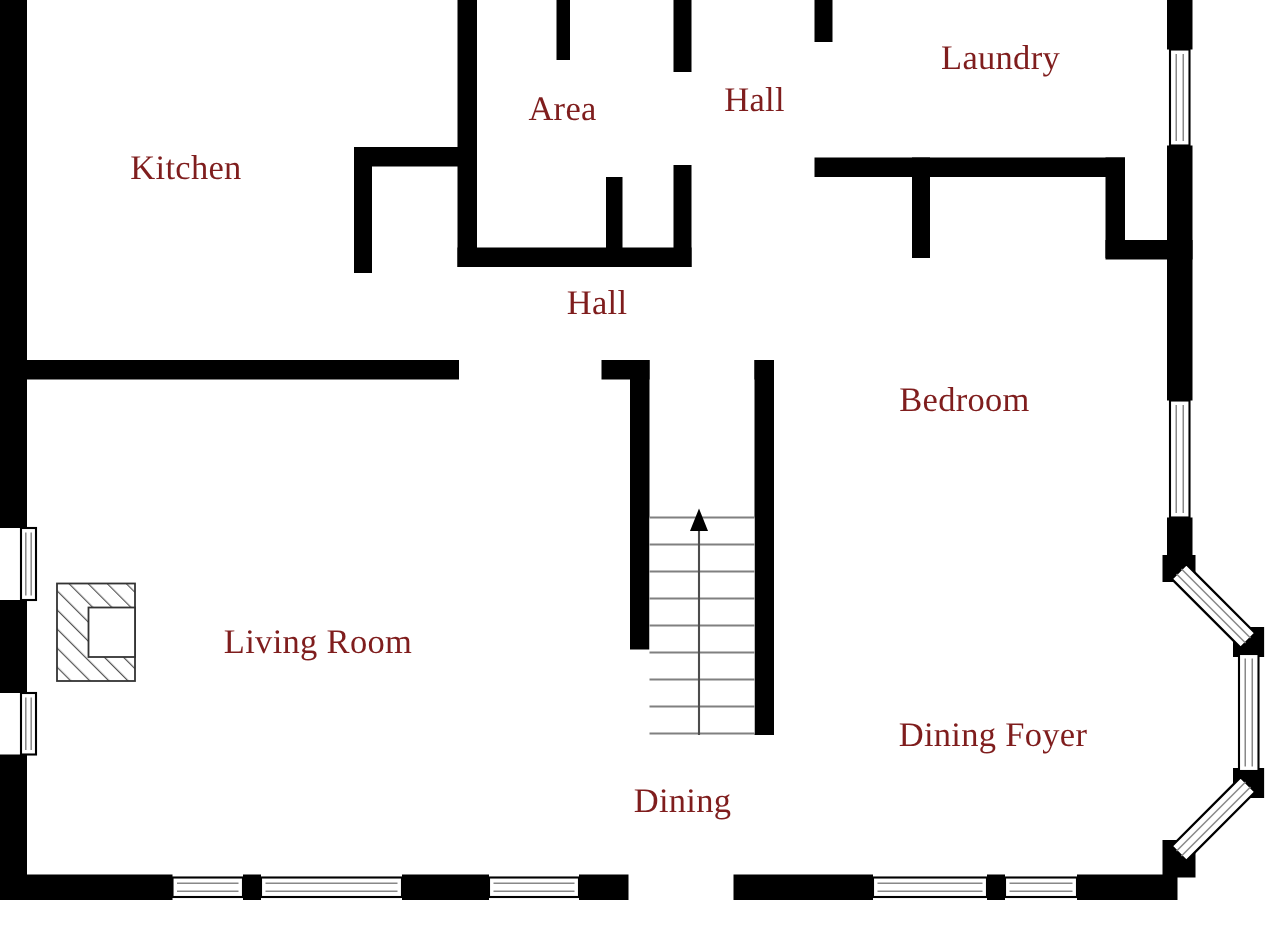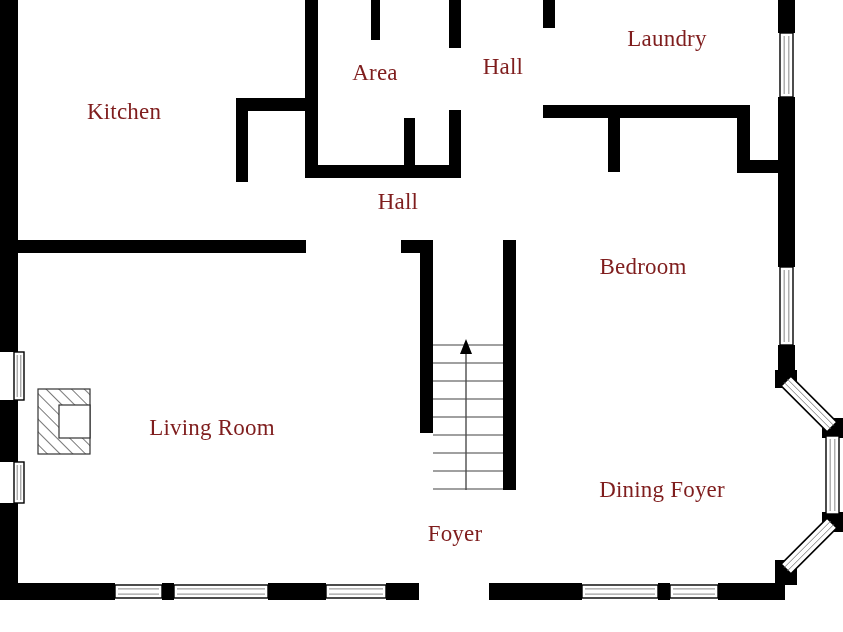--- a/index.html
+++ b/index.html
@@ -174,16 +174,16 @@
 
   <div id="labels-layer">
       <div class="room-label" style="left: 124px; top: 112px;">Kitchen</div>
       <div class="room-label" style="left: 375px; top: 73px;">Area</div>
       <div class="room-label" style="left: 503px; top: 67px;">Hall</div>
       <div class="room-label" style="left: 667px; top: 39px;">Laundry</div>
       <div class="room-label" style="left: 398px; top: 202px;">Hall</div>
       <div class="room-label" style="left: 643px; top: 267px;">Bedroom</div>
       <div class="room-label" style="left: 212px; top: 416px; margin-top: 12px;">Living Room</div>
       <div class="room-label" style="left: 662px; top: 490px;">Dining Foyer</div>
-      <div class="room-label" style="left: 455px; top: 534px;">Foyer</div>
+      <div class="room-label" style="left: 455px; top: 534px;">Dining</div>
     </div>
 
 </div>
 
 </body></html>

